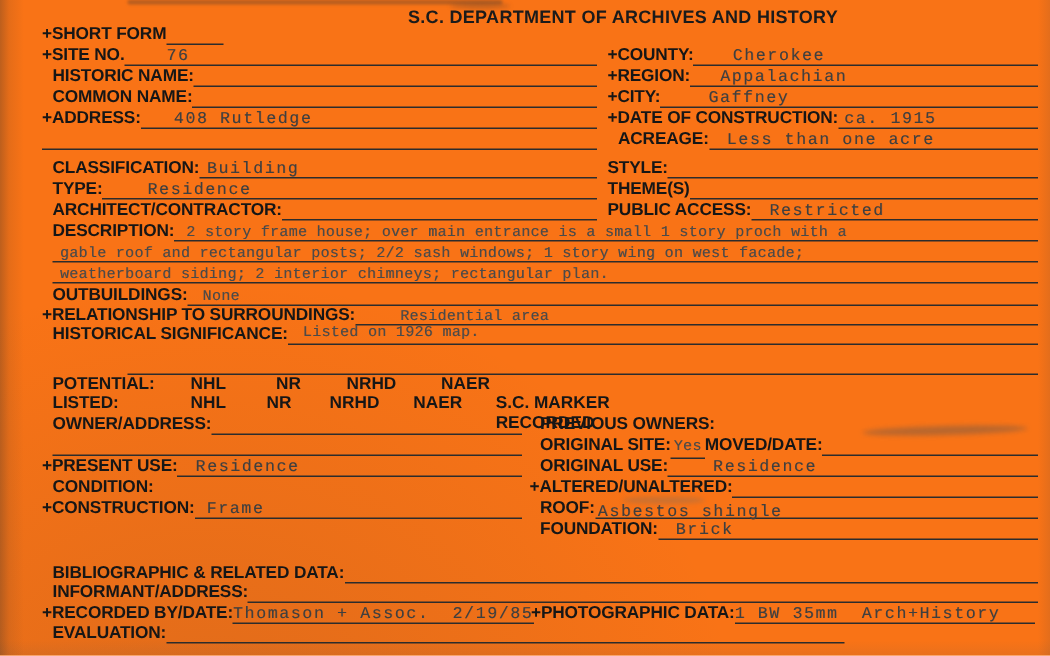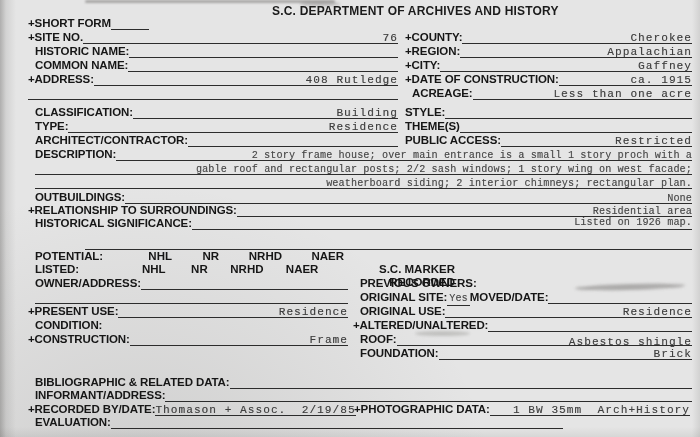--- a/index.html
+++ b/index.html
@@ -1,22 +1,21 @@
 <!DOCTYPE html>
 <html><head>
 <meta charset="utf-8">
 <style>
   html,body{margin:0;padding:0;}
   #page{
     position:relative;
     width:700px;height:437px;
-    background:#e5e5e5;
+    background:#f97316;
     overflow:hidden;
     font-family:"Liberation Sans",sans-serif;
-    text-align:right;
   }
   
   #page::before{
     content:"";position:absolute;inset:0;pointer-events:none;
     background:
       linear-gradient(90deg, rgba(50,48,45,.30) 0px, rgba(50,48,45,.10) 6px, rgba(50,48,45,0) 16px),
       linear-gradient(270deg, rgba(70,68,64,.12) 0px, rgba(70,68,64,0) 8px),
       linear-gradient(0deg, rgba(90,88,84,.10) 0px, rgba(90,88,84,0) 10px),
       radial-gradient(ellipse at 20% 115%, rgba(60,58,54,.14), rgba(60,58,54,0) 45%);
   }

